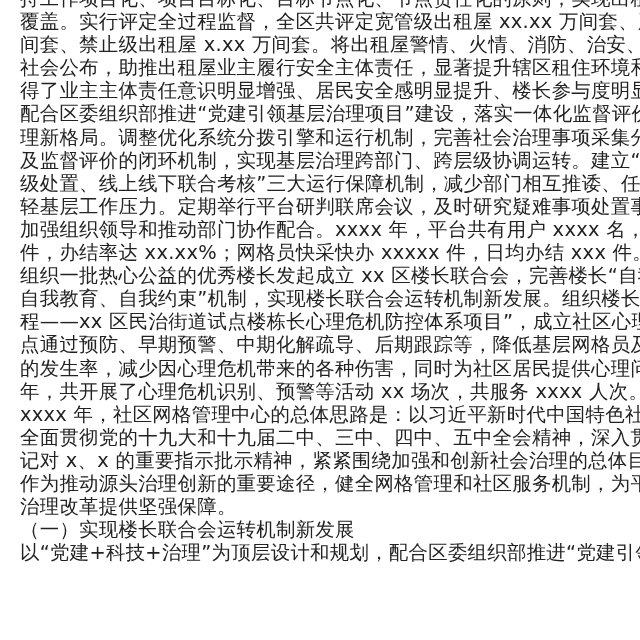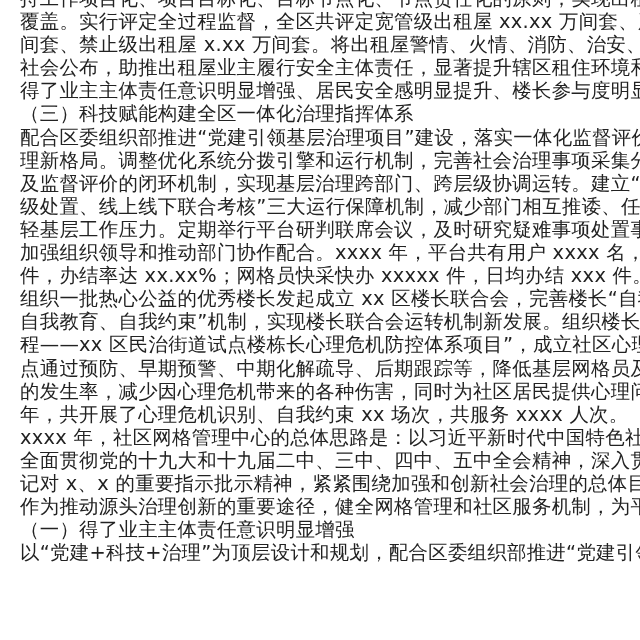--- a/index.html
+++ b/index.html
@@ -45,34 +45,34 @@
 </head>
 <body>
 
 <div class="page">
   <div class="content">
     <span class="line">持工作项目化、项目目标化、目标节点化、节点责任化的原则，实现出租屋分类分级管理全</span>
     <span class="line">覆盖。实行评定全过程监督，全区共评定宽管级出租屋 xx.xx 万间套、严管级出租屋 xx.xx 万</span>
     <span class="line">间套、禁止级出租屋 x.xx 万间套。将出租屋警情、火情、消防、治安、隐患等关键要素向全</span>
     <span class="line">社会公布，助推出租屋业主履行安全主体责任，显著提升辖区租住环境和社会治理水平，取</span>
     <span class="line">得了业主主体责任意识明显增强、居民安全感明显提升、楼长参与度明显提高、矛盾纠纷明</span>
-    <span class="line heading">（三）科技赋能构建全区一体化治理指挥体系</span>
     <span class="line">配合区委组织部推进“党建引领基层治理项目”建设，落实一体化监督评价体系，打造基层治</span>
     <span class="line">理新格局。调整优化系统分拨引擎和运行机制，完善社会治理事项采集分拨、分级分类处置</span>
     <span class="line">及监督评价的闭环机制，实现基层治理跨部门、跨层级协调运转。建立“一次退回、单向升</span>
     <span class="line">级处置、线上线下联合考核”三大运行保障机制，减少部门相互推诿、任意退件的问题，减</span>
     <span class="line">轻基层工作压力。定期举行平台研判联席会议，及时研究疑难事项处置事宜，开展责任倒查，</span>
     <span class="line">加强组织领导和推动部门协作配合。xxxx 年，平台共有用户 xxxx 名，处置部门办结事件 xxxxx</span>
     <span class="line last">件，办结率达 xx.xx%；网格员快采快办 xxxxx 件，日均办结 xxx 件。</span>
     <span class="line">组织一批热心公益的优秀楼长发起成立 xx 区楼长联合会，完善楼长“自我管理、自我服务、</span>
     <span class="line">自我教育、自我约束”机制，实现楼长联合会运转机制新发展。组织楼长联合会开展“心网工</span>
     <span class="line">程——xx 区民治街道试点楼栋长心理危机防控体系项目”，成立社区心理危机干预队伍，重</span>
     <span class="line">点通过预防、早期预警、中期化解疏导、后期跟踪等，降低基层网格员及楼长心理危机事件</span>
     <span class="line">的发生率，减少因心理危机带来的各种伤害，同时为社区居民提供心理问题援助服务。xxxx</span>
-    <span class="line last">年，共开展了心理危机识别、自我约束 xx 场次，共服务 xxxx 人次。</span>
+    <span class="line last">年，共开展了心理危机识别、预警等活动 xx 场次，共服务 xxxx 人次。</span>
     <span class="line">xxxx 年，社区网格管理中心的总体思路是：以习近平新时代中国特色社会主义思想为指导，</span>
     <span class="line">全面贯彻党的十九大和十九届二中、三中、四中、五中全会精神，深入贯彻落实习近平总书</span>
     <span class="line">记对 x、x 的重要指示批示精神，紧紧围绕加强和创新社会治理的总体目标，将网格化管理</span>
     <span class="line">作为推动源头治理创新的重要途径，健全网格管理和社区服务机制，为平安 xx 建设和基层</span>
-    <span class="line heading">（一）得了业主主体责任意识明显增强</span>
+    <span class="line last">治理改革提供坚强保障。</span>
+    <span class="line heading">（一）实现楼长联合会运转机制新发展</span>
     <span class="line">以“党建+科技+治理”为顶层设计和规划，配合区委组织部推进“党建引领基层治理”项目建设。</span>
   </div>
 </div>
 
 </body></html>

